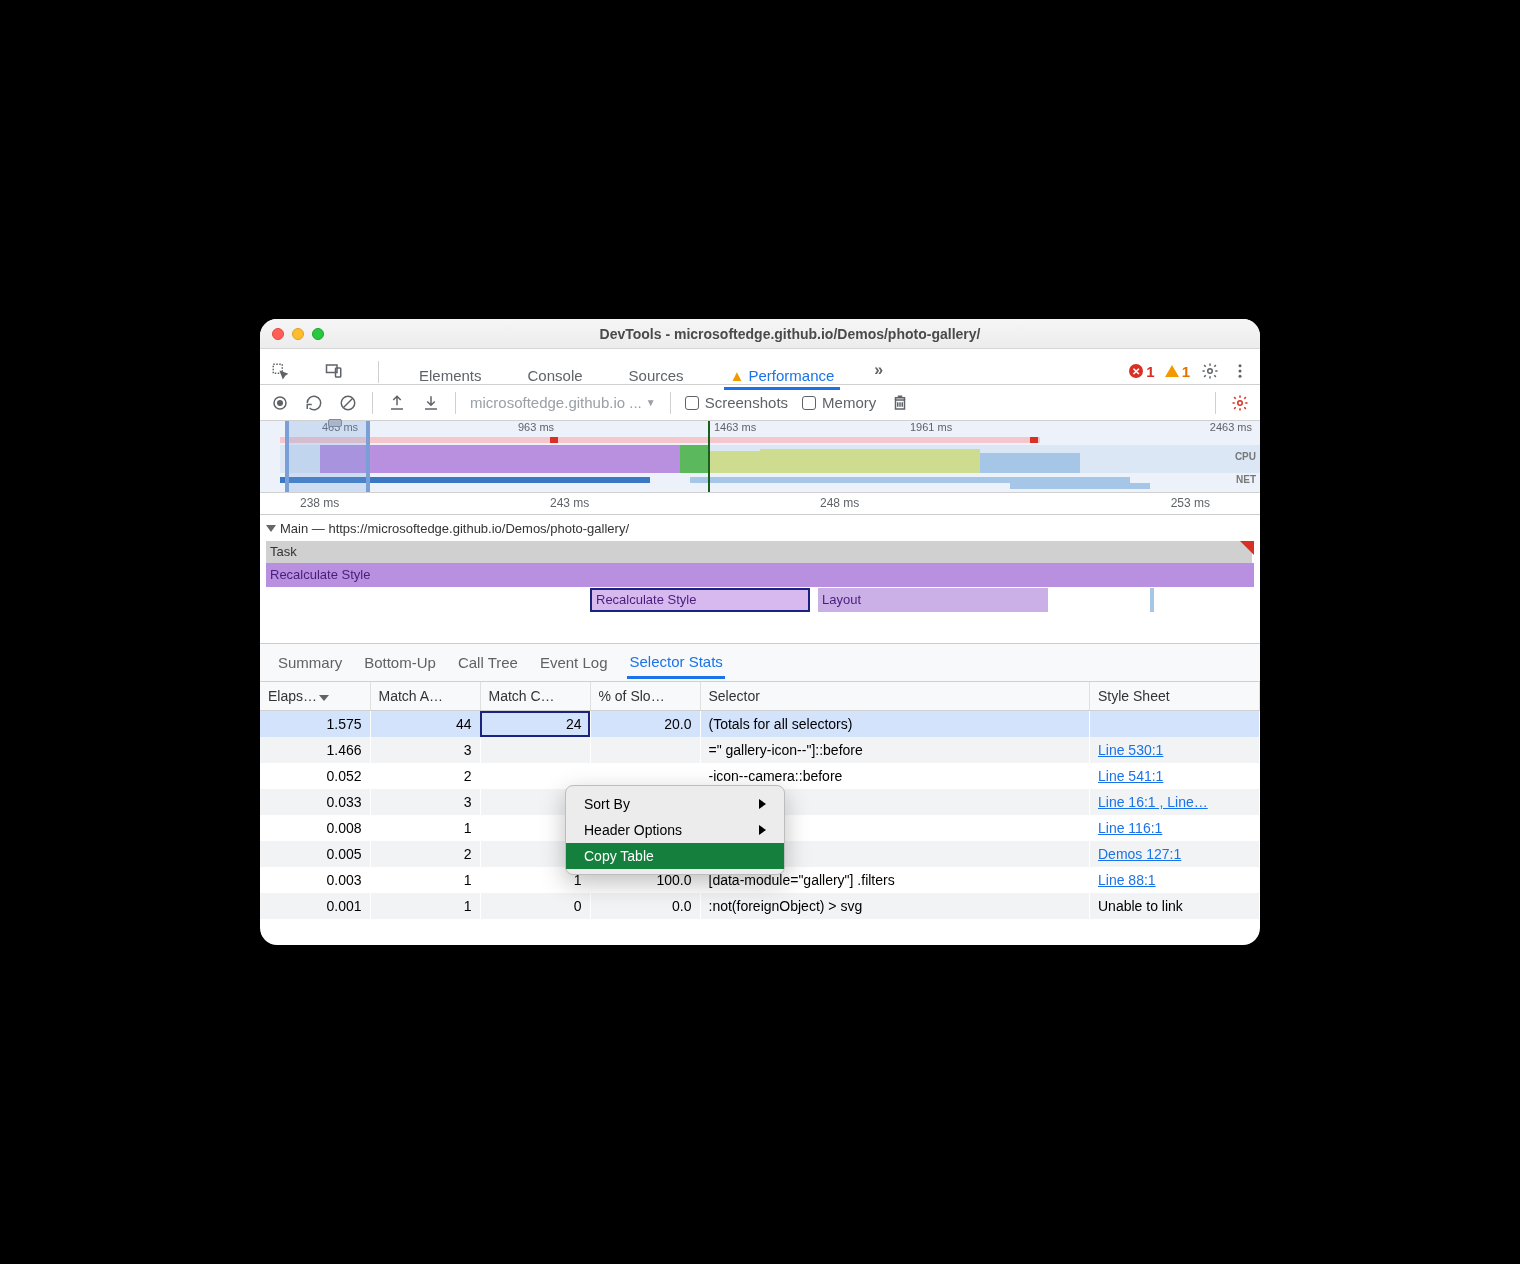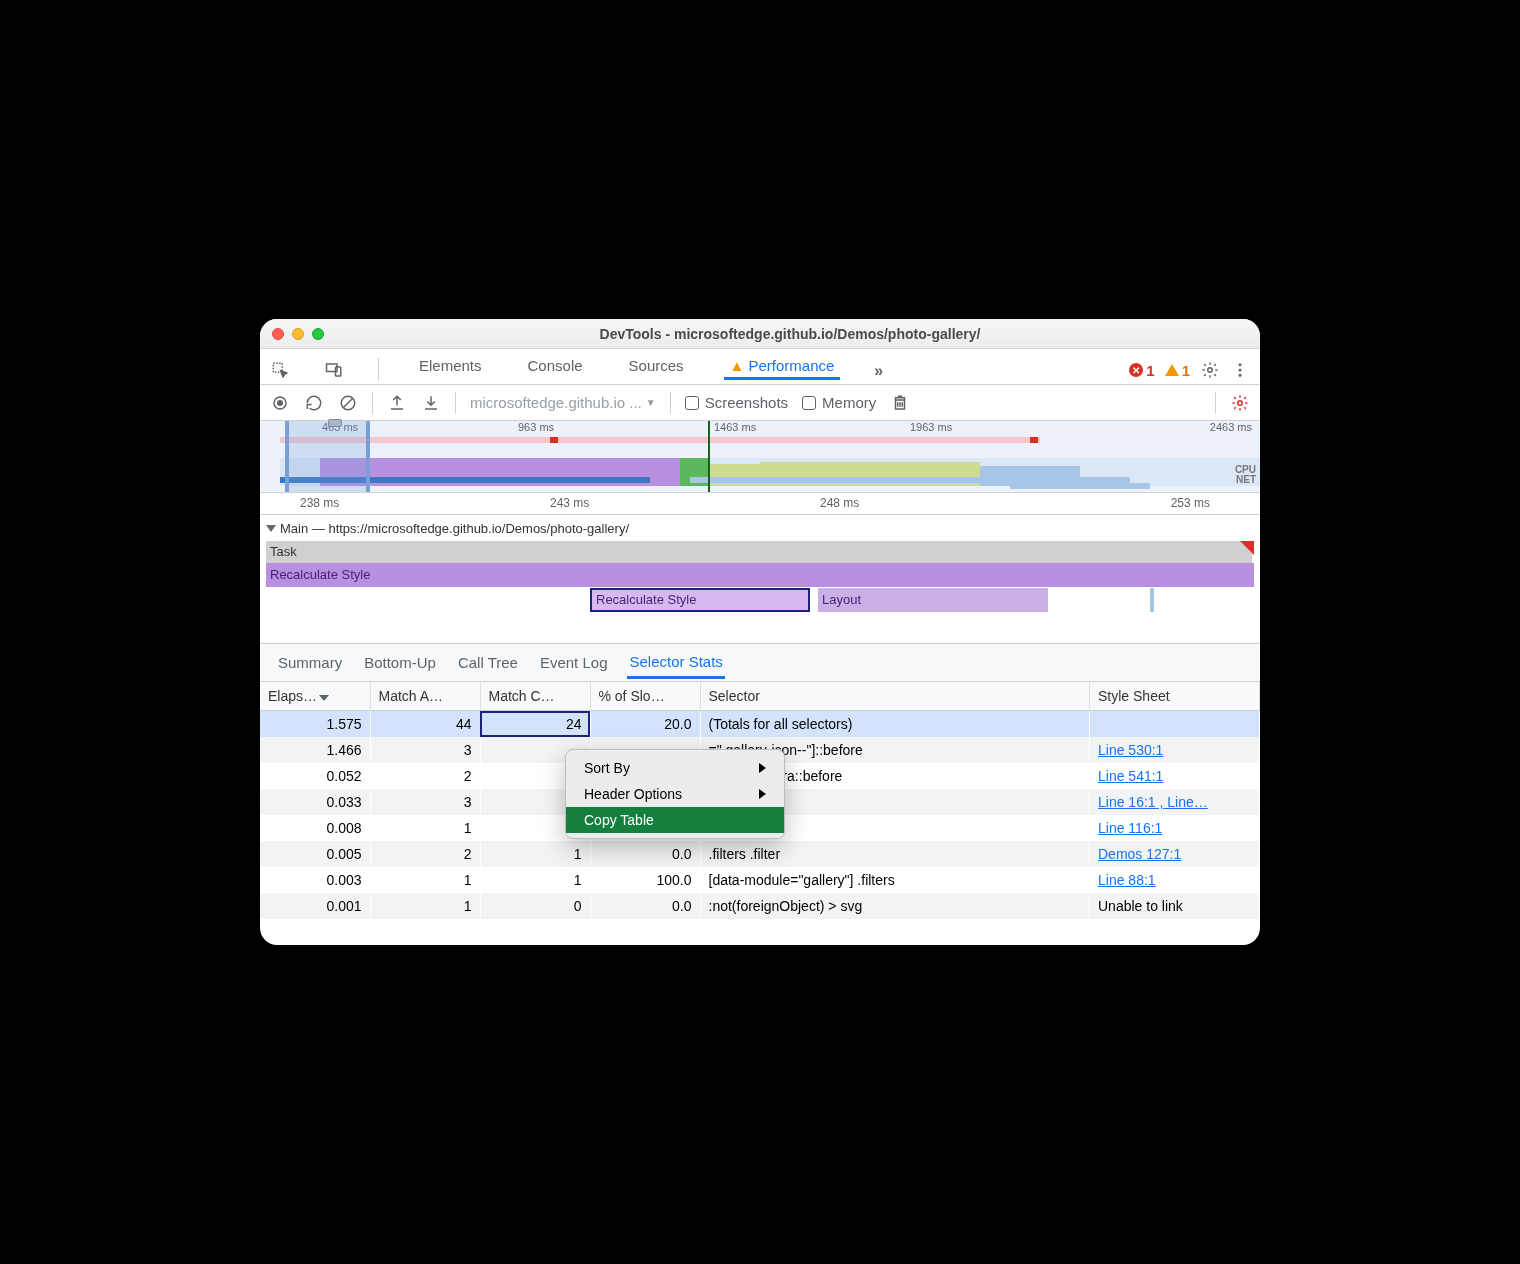--- a/index.html
+++ b/index.html
@@ -38,22 +38,22 @@
   .tl { width: 12px; height: 12px; border-radius: 50%; }
   .tl.close { background:#ff5f57; border:1px solid #e14942; }
   .tl.min { background:#febc2e; border:1px solid #dfa023; }
   .tl.max { background:#28c840; border:1px solid #1fa32e; }
   .title { flex:1; text-align:center; font-weight:600; font-size:14px; color:#4a4a4a; }
 
   .main-tabs {
     height: 36px;
     border-bottom: 1px solid #d0d0d0;
     display: flex;
-    align-items: flex-end;
-    padding: 4px 10px;
+    align-items: flex-start;
+    padding: 12px 10px;
     gap: 34px;
     font-size: 15px;
     color: #5f6368;
     flex-shrink:0;
   }
   .main-tabs .divider { width:1px; height:22px; background:#d0d0d0; }
   .main-tabs .tab { padding: 6px 6px; cursor:pointer; color:#5f6368; }
   .main-tabs .tab.active { color:#1a73e8; border-bottom:3px solid #1a73e8; padding-bottom:3px; }
   .icon-btn { width:20px; height:20px; display:flex; align-items:center; justify-content:center; color:#5f6368; cursor:pointer; }
   .right-badges { margin-left:auto; display:flex; align-items:center; gap:10px; }
@@ -152,20 +152,21 @@
 
   .context-menu {
     position:absolute;
     background:#ececec;
     border:1px solid #bdbdbd;
     border-radius:8px;
     box-shadow:0 8px 24px rgba(0,0,0,0.25);
     padding:5px 0;
     min-width:220px;
     z-index:100;
+    margin-top:36px;
   }
   .context-menu .mitem {
     padding:5px 18px;
     font-size:14px;
     color:#000;
     display:flex;
     justify-content:space-between;
     align-items:center;
     cursor:pointer;
   }
@@ -295,29 +296,29 @@
           <path d="M12 2v3M12 19v3M4.2 4.2l2.1 2.1M17.7 17.7l2.1 2.1M2 12h3M19 12h3M4.2 19.8l2.1-2.1M17.7 6.3l2.1-2.1"></path>
         </svg>
       </span>
   </div>
 
   <div class="timeline-overview">
     <div class="ticks">
       <span style="left:62px">463 ms</span>
       <span style="left:258px">963 ms</span>
       <span style="left:454px">1463 ms</span>
-      <span style="left:650px">1963 ms</span>
+      <span style="left:650px">1961 ms</span>
       <span style="right:8px">2463 ms</span>
     </div>
     <div class="ov-row" style="top:16px">
       <div class="ov-bar" style="left:20px;width:760px;background:#f5c6cb;height:6px;top:0"></div>
       <div class="ov-bar" style="left:290px;width:8px;background:#d93025;height:6px;top:0"></div>
       <div class="ov-bar" style="left:770px;width:8px;background:#d93025;height:6px;top:0"></div>
     </div>
-    <div class="ov-row" style="top:37px;height:28px">
+    <div class="ov-row" style="top:24px;height:28px">
       <div class="ov-bar" style="left:20px;width:980px;background:#dbe7f5;height:28px"></div>
       <div class="ov-bar" style="left:60px;width:360px;background:#b98fe0;height:28px"></div>
       <div class="ov-bar" style="left:430px;width:90px;background:#cddc8f;height:22px;top:6px"></div>
       <div class="ov-bar" style="left:420px;width:30px;background:#5cb85c;height:28px"></div>
       <div class="ov-bar" style="left:500px;width:220px;background:#cddc8f;height:24px;top:4px"></div>
       <div class="ov-bar" style="left:720px;width:100px;background:#a6c6e8;height:20px;top:8px"></div>
       <span class="ov-cpu-label" style="top:6px">CPU</span>
     </div>
     <div class="ov-row" style="top:54px;height:14px">
       <div class="ov-bar" style="left:20px;width:370px;background:#3b78c4;height:6px;top:2px"></div>

